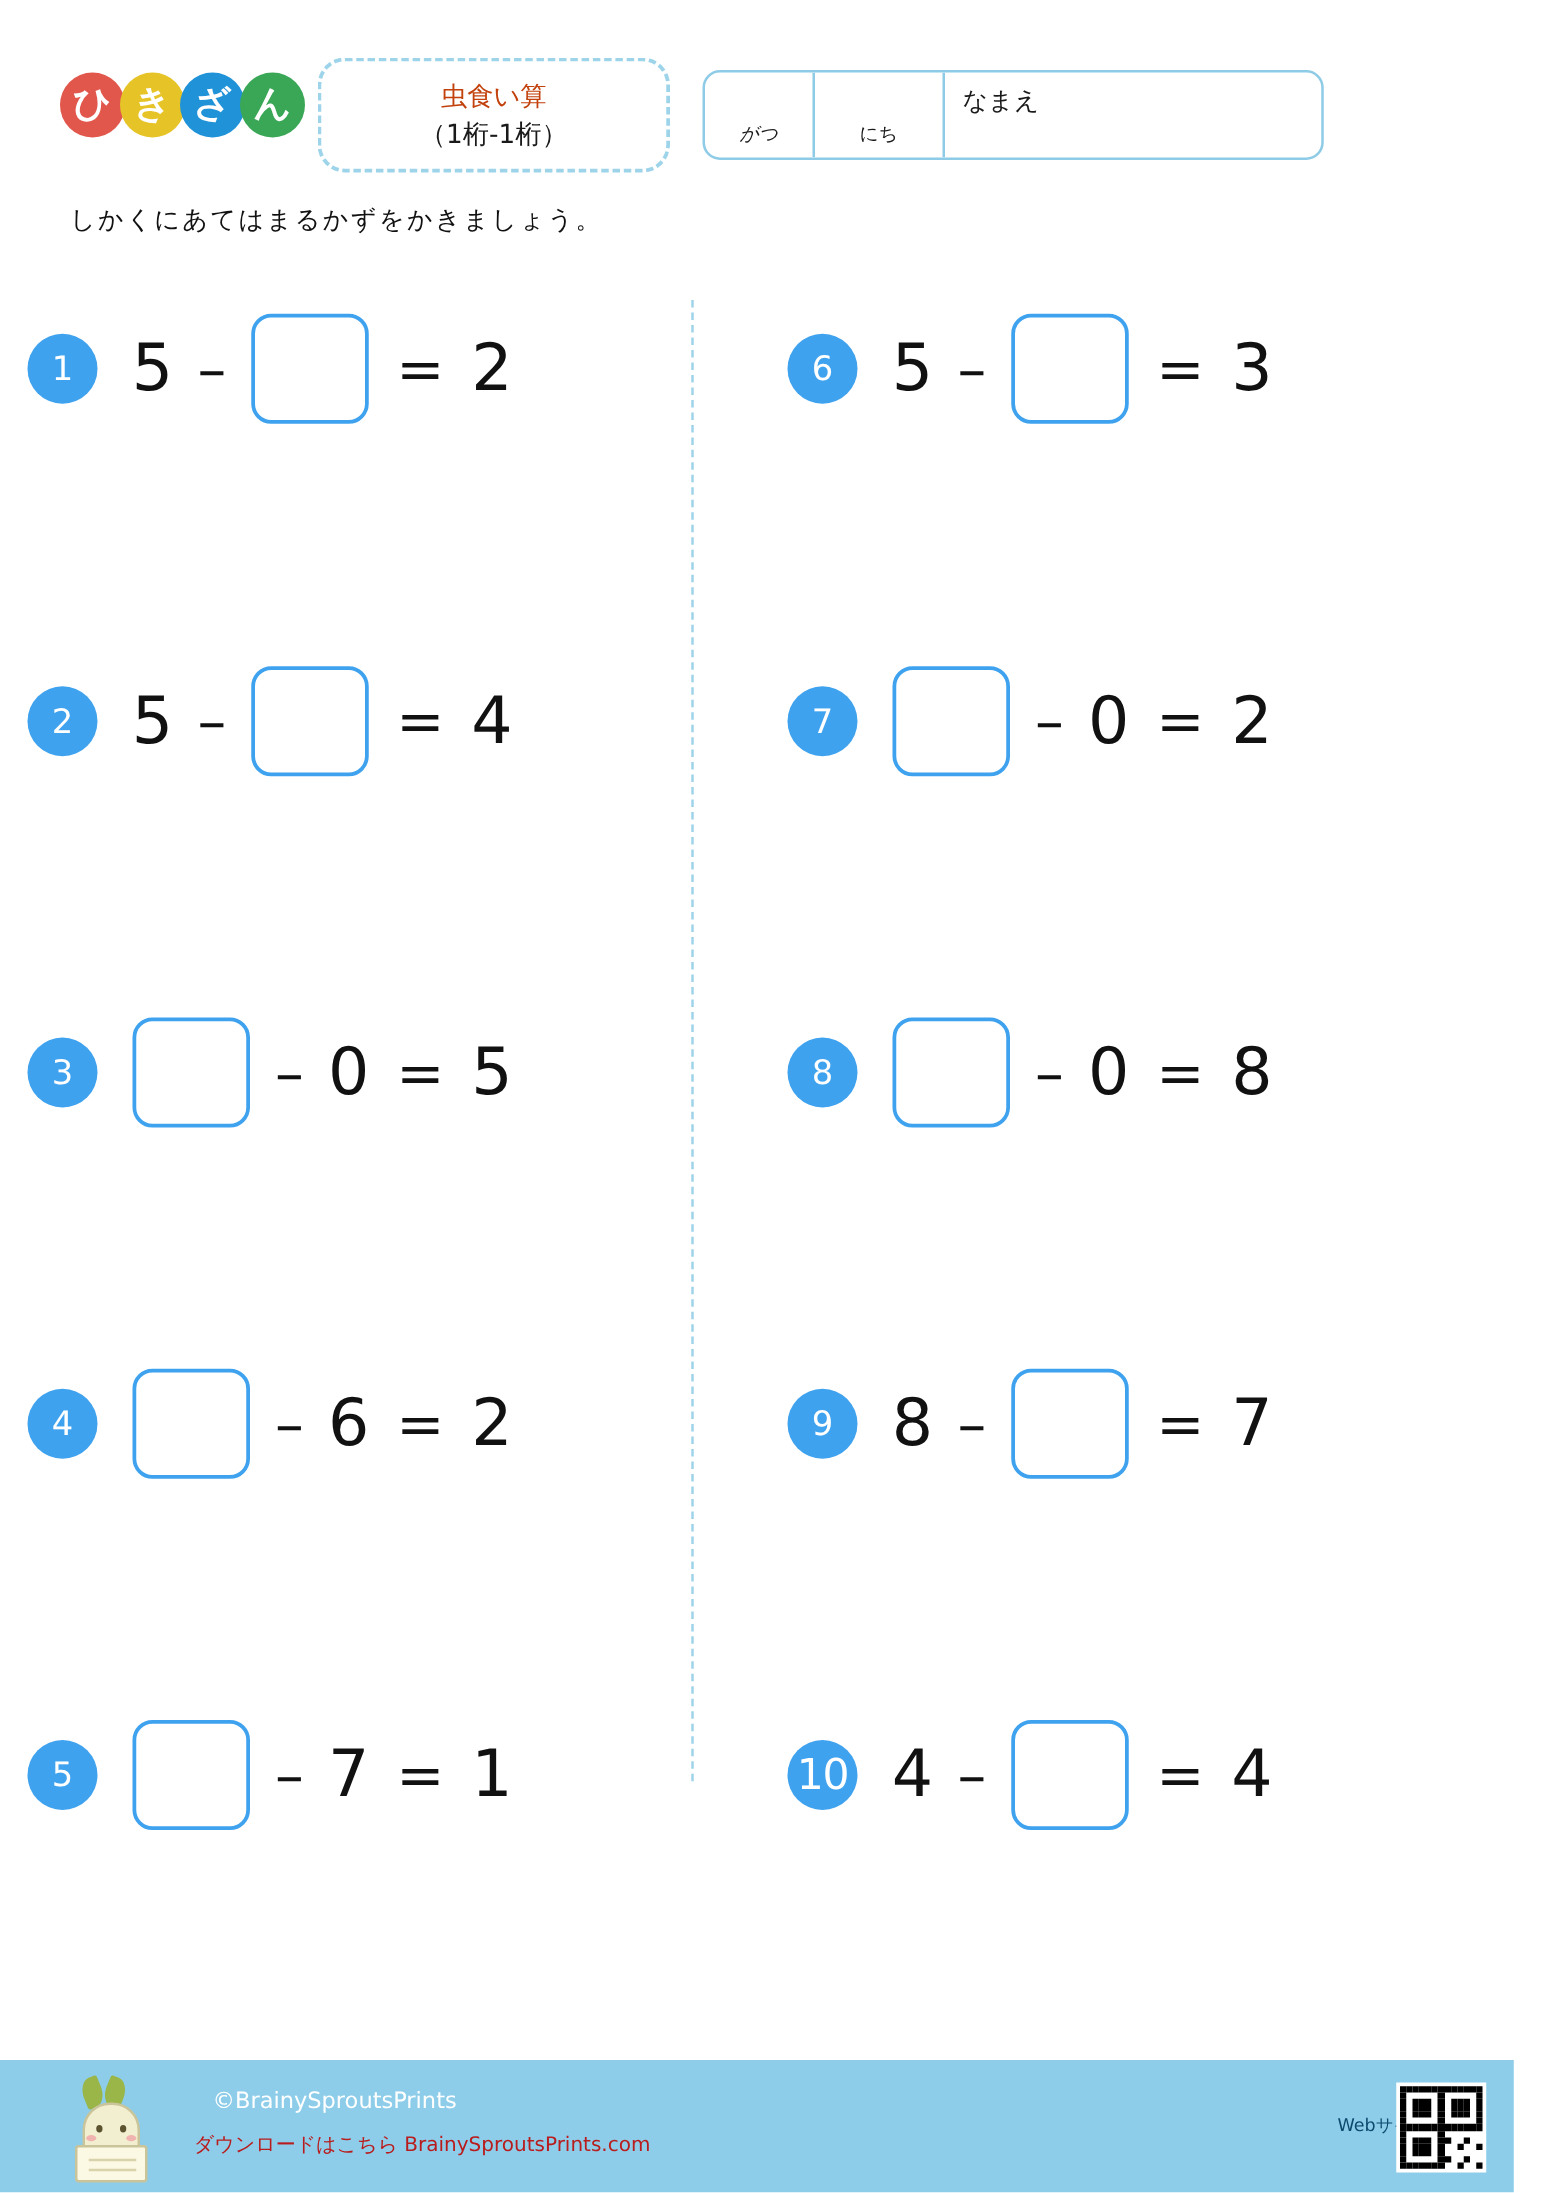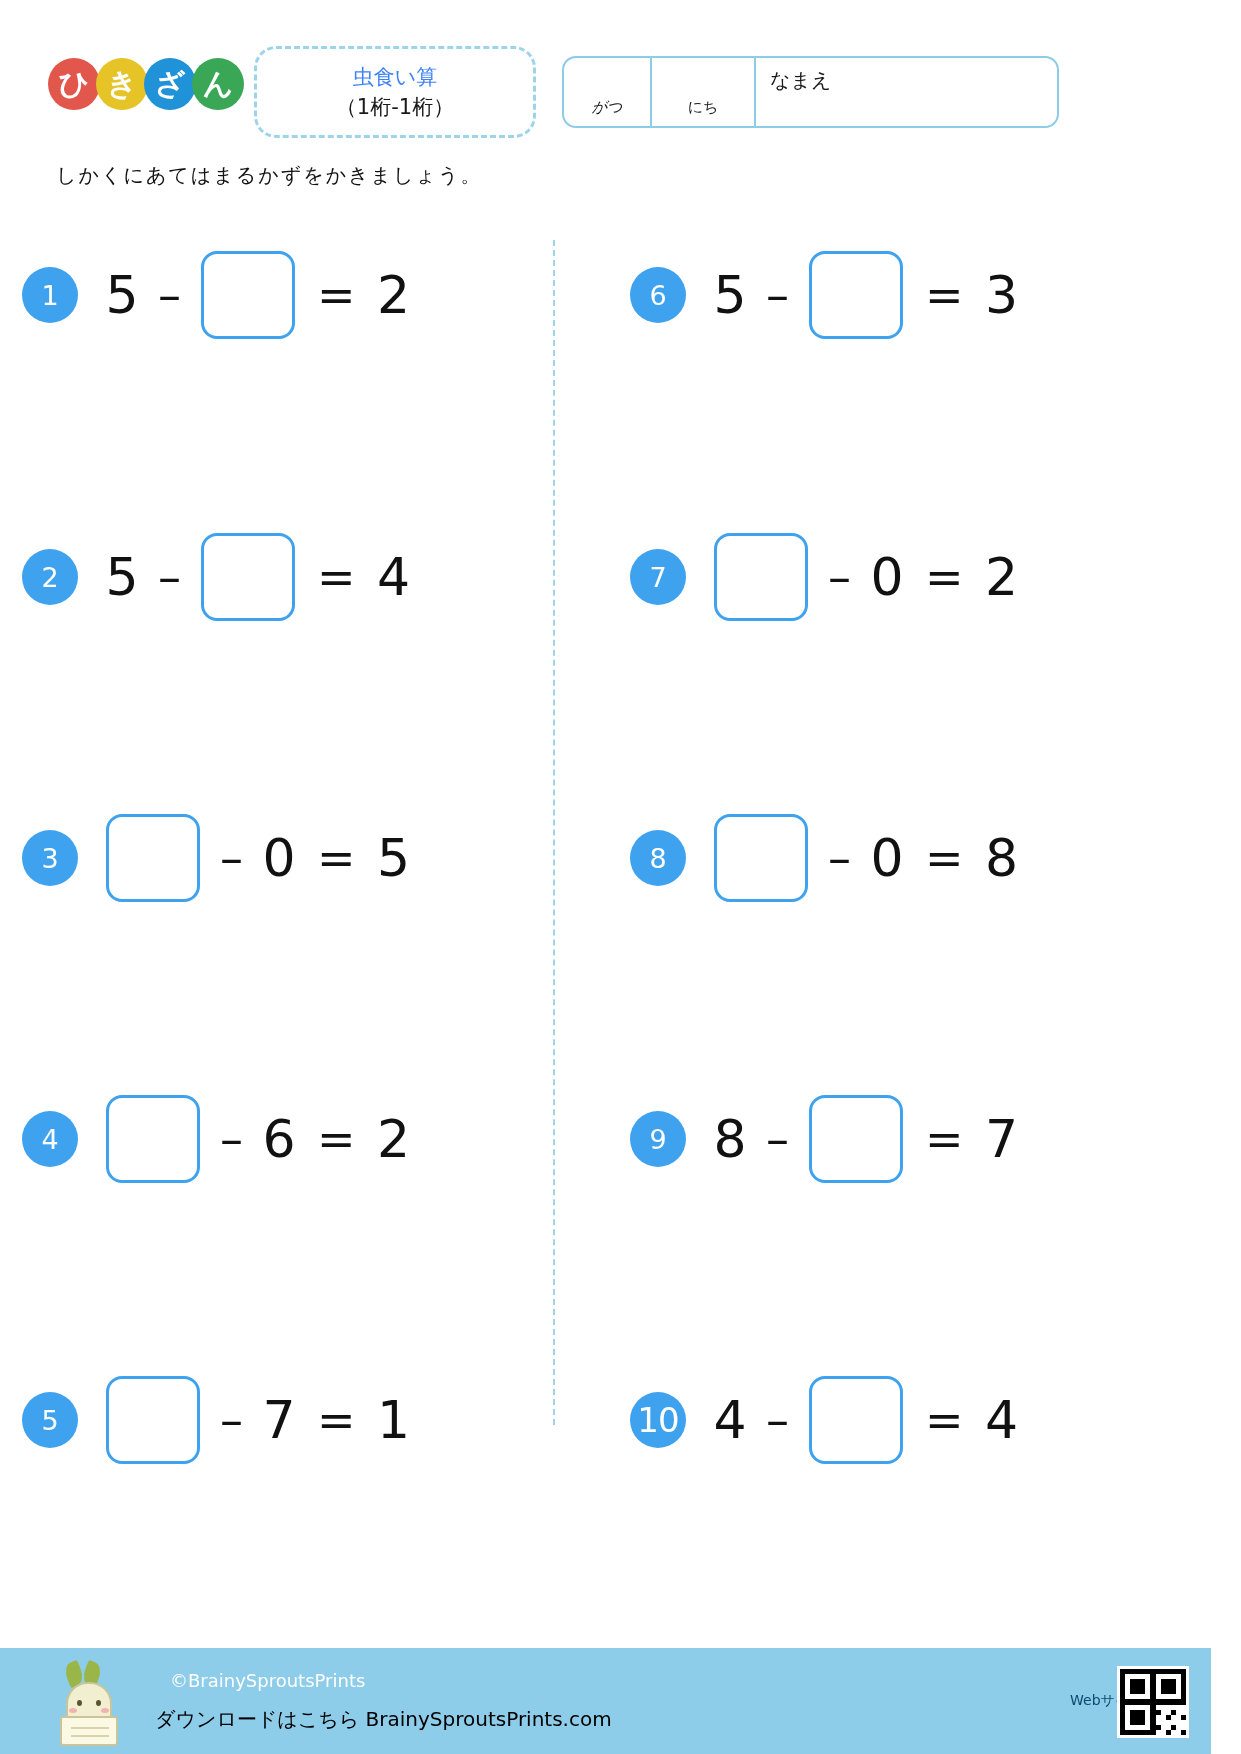--- a/index.html
+++ b/index.html
@@ -33,21 +33,21 @@
 
   .title-box {
     position:absolute; left:254px; top:46px;
     width:282px; height:92px;
     border:3px dashed #9ed4ea; border-radius:22px;
     display:flex; flex-direction:column;
     align-items:center; justify-content:center;
     gap:2px;
   }
   .title-main {
-    font-size:21px; color:#3b82f6;
+    font-size:21px; color:#c2410c;
     font-family:"DejaVu Sans", sans-serif;
   }
   .title-sub {
     font-size:21px; color:#1a1a1a;
     font-family:"DejaVu Sans", sans-serif;
   }
 
   .datebox {
     position:absolute; left:562px; top:56px;
     width:497px; height:72px;
@@ -193,21 +193,21 @@
   .mascot-paper::before { top:9px; }
   .mascot-paper::after  { top:17px; }
 
   .footer-copy {
     position:absolute; left:170px; top:22px;
     font-size:18px; color:#ffffff;
     font-family:"DejaVu Sans", sans-serif;
   }
   .footer-dl {
     position:absolute; left:155px; top:58px;
-    font-size:20px; color:#000000;
+    font-size:16px; color:#b91c1c;
     font-family:"DejaVu Sans", sans-serif;
   }
   .footer-weblabel {
     position:absolute; left:1070px; top:44px;
     font-size:14px; color:#0c4a6e;
     font-family:"DejaVu Sans", sans-serif;
   }
   .qr {
     position:absolute; left:1117px; top:18px;
     width:72px; height:72px;

